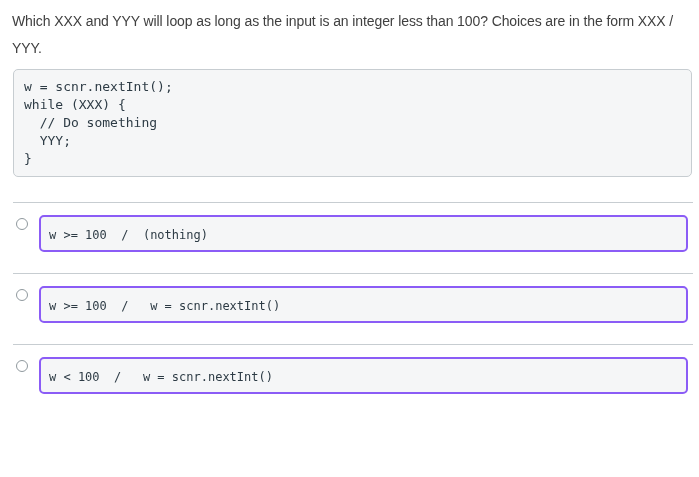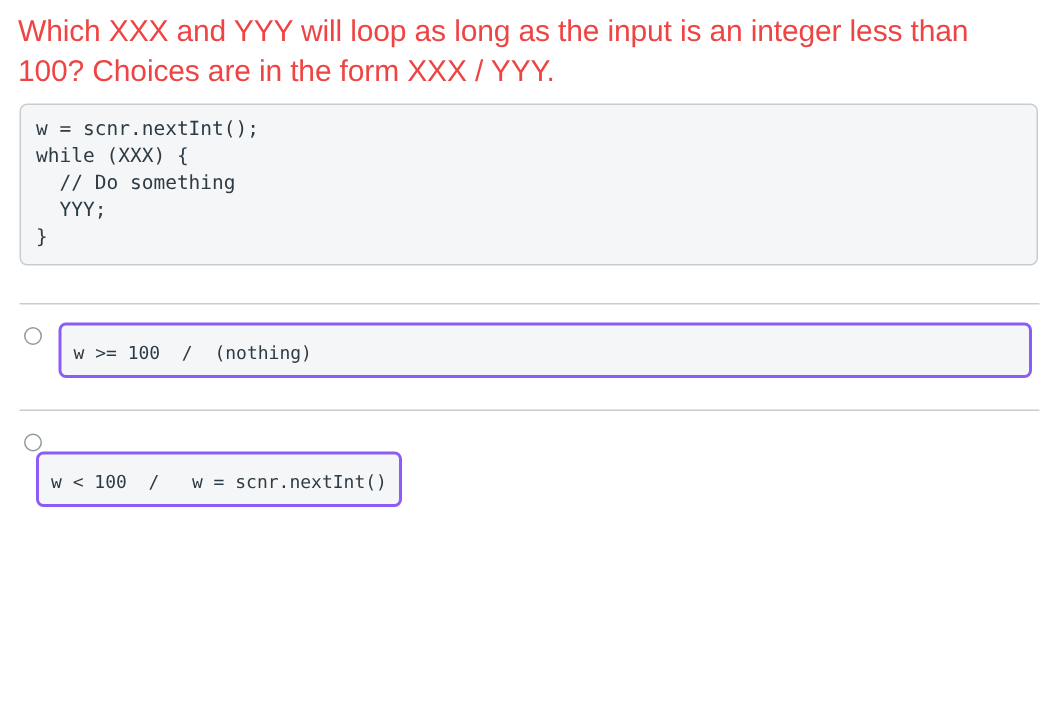--- a/index.html
+++ b/index.html
@@ -10,24 +10,24 @@
     overflow: hidden;
   }
   .page {
     position: relative;
     width: 699px; height: 477px;
     background: #ffffff;
   }
   .question-text {
     margin: 8px 7px 0 12px;
     width: 676px;
-    font-size: 20px;
+    font-size: 14px;
     line-height: 27px;
     letter-spacing: -0.1px;
-    color: #ef4444;
+    color: #404040;
   }
   .code-block {
     margin: 7px 22px 0 13px;
     width: 679px;
     background: #f5f6f7;
     border: 1px solid #c7cdd1;
     border-radius: 5px;
     padding: 8px 10px;
     font-family: "DejaVu Sans Mono", monospace;
     font-size: 13px;
@@ -36,21 +36,21 @@
     white-space: pre;
     overflow: hidden;
   }
   .options { margin: 25px 6px 0 13px; width: 680px; }
   .option-row {
     border-top: 1px solid #c7cdd1;
     padding: 12px 0 21px 0;
     display: flex;
     align-items: flex-start;
   }
-  .option-row:last-child { padding-bottom: 20px; flex-direction: column; }
+  .option-row:last-child { padding-bottom: 20px; }
   .radio {
     display: inline-block;
     width: 12px; height: 12px;
     margin: 3px 0 0 3px;
     border: 1px solid #90999e;
     border-radius: 50%;
     background: #ffffff;
     flex: 0 0 auto;
     cursor: pointer;
   }
@@ -84,20 +84,24 @@
   YYY;
 }</pre>
 
   <div class="options">
 
     <div class="option-row">
       <span class="radio"></span>
       <div class="answer-box">w &gt;= 100  /  (nothing)</div>
     </div>
 
+    <div class="option-row">
+      <span class="radio"></span>
+      <div class="answer-box">w &gt;= 100  /   w = scnr.nextInt()</div>
+    </div>
 
 
     <div class="option-row">
       <span class="radio"></span>
       <div class="answer-box">w &lt; 100  /   w = scnr.nextInt()</div>
     </div>
 
   </div>
 </div>
 

